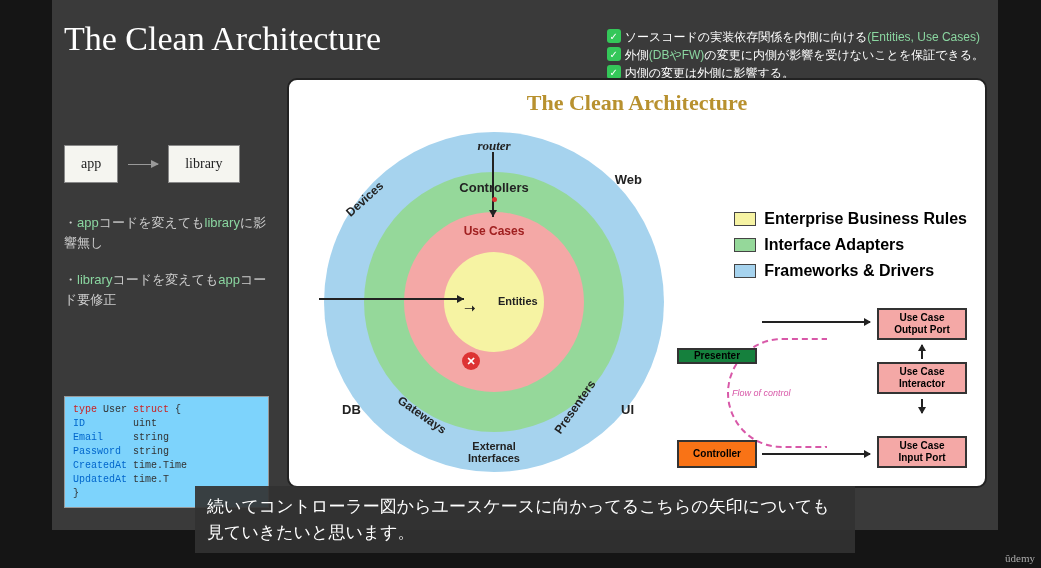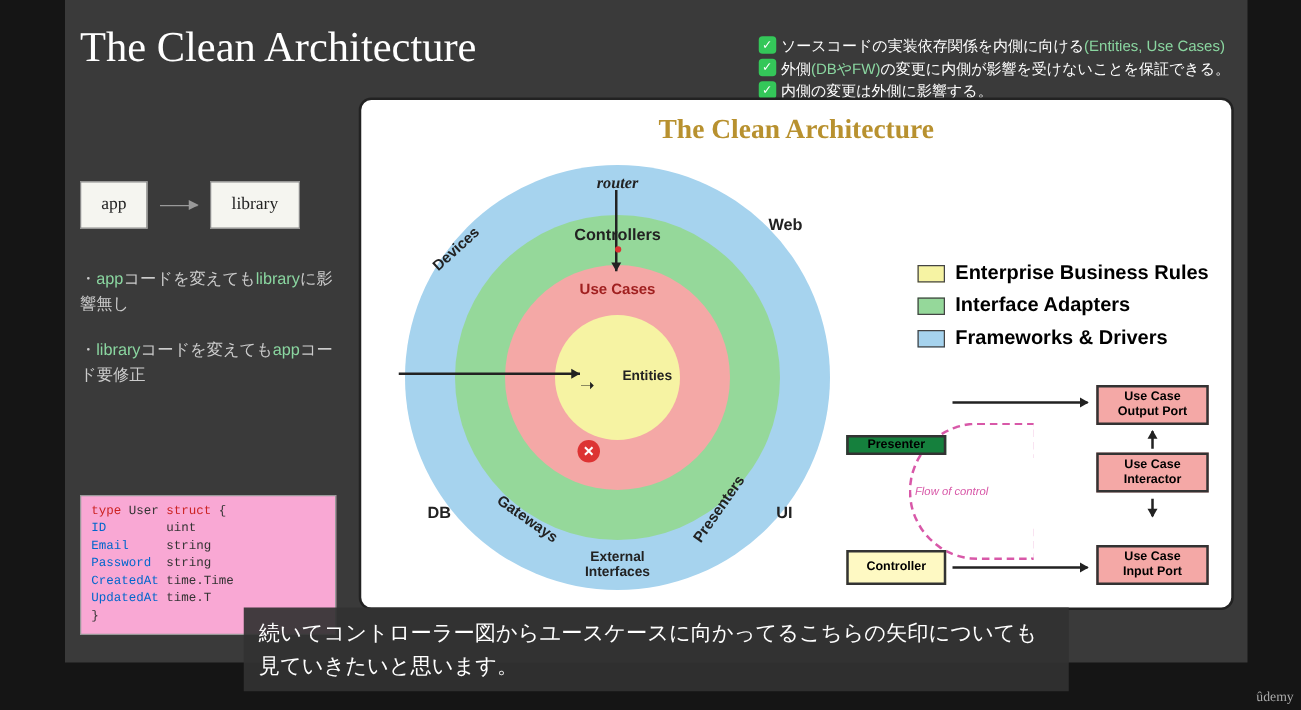--- a/index.html
+++ b/index.html
@@ -10,21 +10,21 @@
   .check-line { display: flex; align-items: flex-start; gap: 4px; }
   .check-icon { display: inline-flex; width: 14px; height: 14px; background: #34c759; border-radius: 3px; align-items: center; justify-content: center; color: #fff; font-size: 10px; flex-shrink: 0; margin-top: 1px; }
   .check-text .accent { color: #8ad6a0; }
   .left-col { position: absolute; left: 12px; top: 145px; width: 205px; }
   .dep-boxes { display: flex; align-items: center; gap: 10px; margin-bottom: 30px; }
   .dep-box { background: #f5f5f0; border: 1px solid #888; padding: 10px 16px; font-size: 14px; color: #222; font-family: Georgia, serif; }
   .dep-arrow { width: 30px; height: 1px; background: #999; position: relative; }
   .dep-arrow::after { content: ''; position: absolute; right: -1px; top: -4px; border-left: 8px solid #999; border-top: 4px solid transparent; border-bottom: 4px solid transparent; }
   .bullet { color: #ccc; font-size: 13px; line-height: 1.5; margin-bottom: 18px; }
   .bullet .hl { color: #8ad6a0; }
-  .code-box { position: absolute; left: 12px; bottom: 22px; width: 205px; background: #f9a8d4; padding: 6px 8px; font-family: 'Courier New', monospace; font-size: 10px; line-height: 1.4; color: #333; border: 1px solid #999; }
+  .code-box { position: absolute; left: 12px; bottom: 22px; width: 205px; background: #7dd3fc; padding: 6px 8px; font-family: 'Courier New', monospace; font-size: 10px; line-height: 1.4; color: #333; border: 1px solid #999; }
   .code-box .kw { color: #c22; }
   .code-box .fld { color: #06c; display: inline-block; width: 60px; }
   .code-box .typ { color: #333; }
   .diagram-box { position: absolute; left: 235px; top: 78px; width: 700px; height: 410px; background: #fff; border: 2px solid #222; border-radius: 10px; }
   .diag-title { text-align: center; color: #b8912f; font-size: 22px; font-weight: bold; margin-top: 10px; font-family: 'Comic Sans MS', cursive; }
   .rings { position: absolute; left: 35px; top: 52px; width: 340px; height: 340px; }
   .ring { border-radius: 50%; position: absolute; display: flex; align-items: center; justify-content: center; }
   .r4 { width: 340px; height: 340px; left: 0; top: 0; background: #a6d3ee; }
   .r3 { width: 260px; height: 260px; left: 40px; top: 40px; background: #95d89a; }
   .r2 { width: 180px; height: 180px; left: 80px; top: 80px; background: #f4a8a6; }
@@ -47,21 +47,21 @@
   .h-arrow::after, .h-arrow .seg::after { content: ''; position: absolute; right: 0; top: -3px; border-left: 7px solid #222; border-top: 4px solid transparent; border-bottom: 4px solid transparent; }
   .v-arrow { position: absolute; left: 168px; top: 20px; width: 2px; height: 65px; background: #222; }
   .v-arrow::after { content: ''; position: absolute; bottom: 0; left: -3px; border-top: 7px solid #222; border-left: 4px solid transparent; border-right: 4px solid transparent; }
   .legend { position: absolute; right: 18px; top: 130px; font-size: 16px; font-weight: bold; }
   .legend-row { display: flex; align-items: center; gap: 8px; margin-bottom: 8px; }
   .swatch { width: 22px; height: 14px; border: 1px solid #444; }
   .sw-y { background: #f6f3a3; } .sw-p { background: #f4a8a6; } .sw-g { background: #95d89a; } .sw-b { background: #a6d3ee; }
   .flow-diag { position: absolute; right: 18px; bottom: 18px; width: 290px; height: 160px; }
   .fbox { position: absolute; border: 2px solid #333; font-size: 10px; font-weight: bold; text-align: center; display: flex; align-items: center; justify-content: center; padding: 4px; line-height: 1.2; }
   .fb-pres { left: 0; top: 0; width: 80px; height: 16px; background: #15803d; margin-top: 40px; }
-  .fb-ctrl { left: 0; bottom: 0; width: 80px; height: 28px; background: #fef9c3; }
+  .fb-ctrl { left: 0; bottom: 0; width: 80px; height: 28px; background: #f97316; }
   .fb-out { right: 0; top: 0; width: 90px; height: 32px; background: #f4a8a6; }
   .fb-int { right: 0; top: 54px; width: 90px; height: 32px; background: #f4a8a6; }
   .fb-in { right: 0; bottom: 0; width: 90px; height: 32px; background: #f4a8a6; }
   .flow-label { position: absolute; left: 55px; top: 80px; font-size: 9px; color: #d858a8; font-style: italic; }
   .farrow { position: absolute; background: #222; }
   .farrow.h { height: 2px; } .farrow.v { width: 2px; }
   .farrow.h::after { content: ''; position: absolute; right: -1px; top: -3px; border-left: 7px solid #222; border-top: 4px solid transparent; border-bottom: 4px solid transparent; }
   .farrow.v.down::after { content: ''; position: absolute; bottom: -1px; left: -3px; border-top: 7px solid #222; border-left: 4px solid transparent; border-right: 4px solid transparent; }
   .farrow.v.up::after { content: ''; position: absolute; top: -1px; left: -3px; border-bottom: 7px solid #222; border-left: 4px solid transparent; border-right: 4px solid transparent; }
   .curve { position: absolute; left: 50px; top: 30px; width: 100px; height: 110px; border: 2px dashed #d858a8; border-right: none; border-radius: 60px 0 0 60px; }

